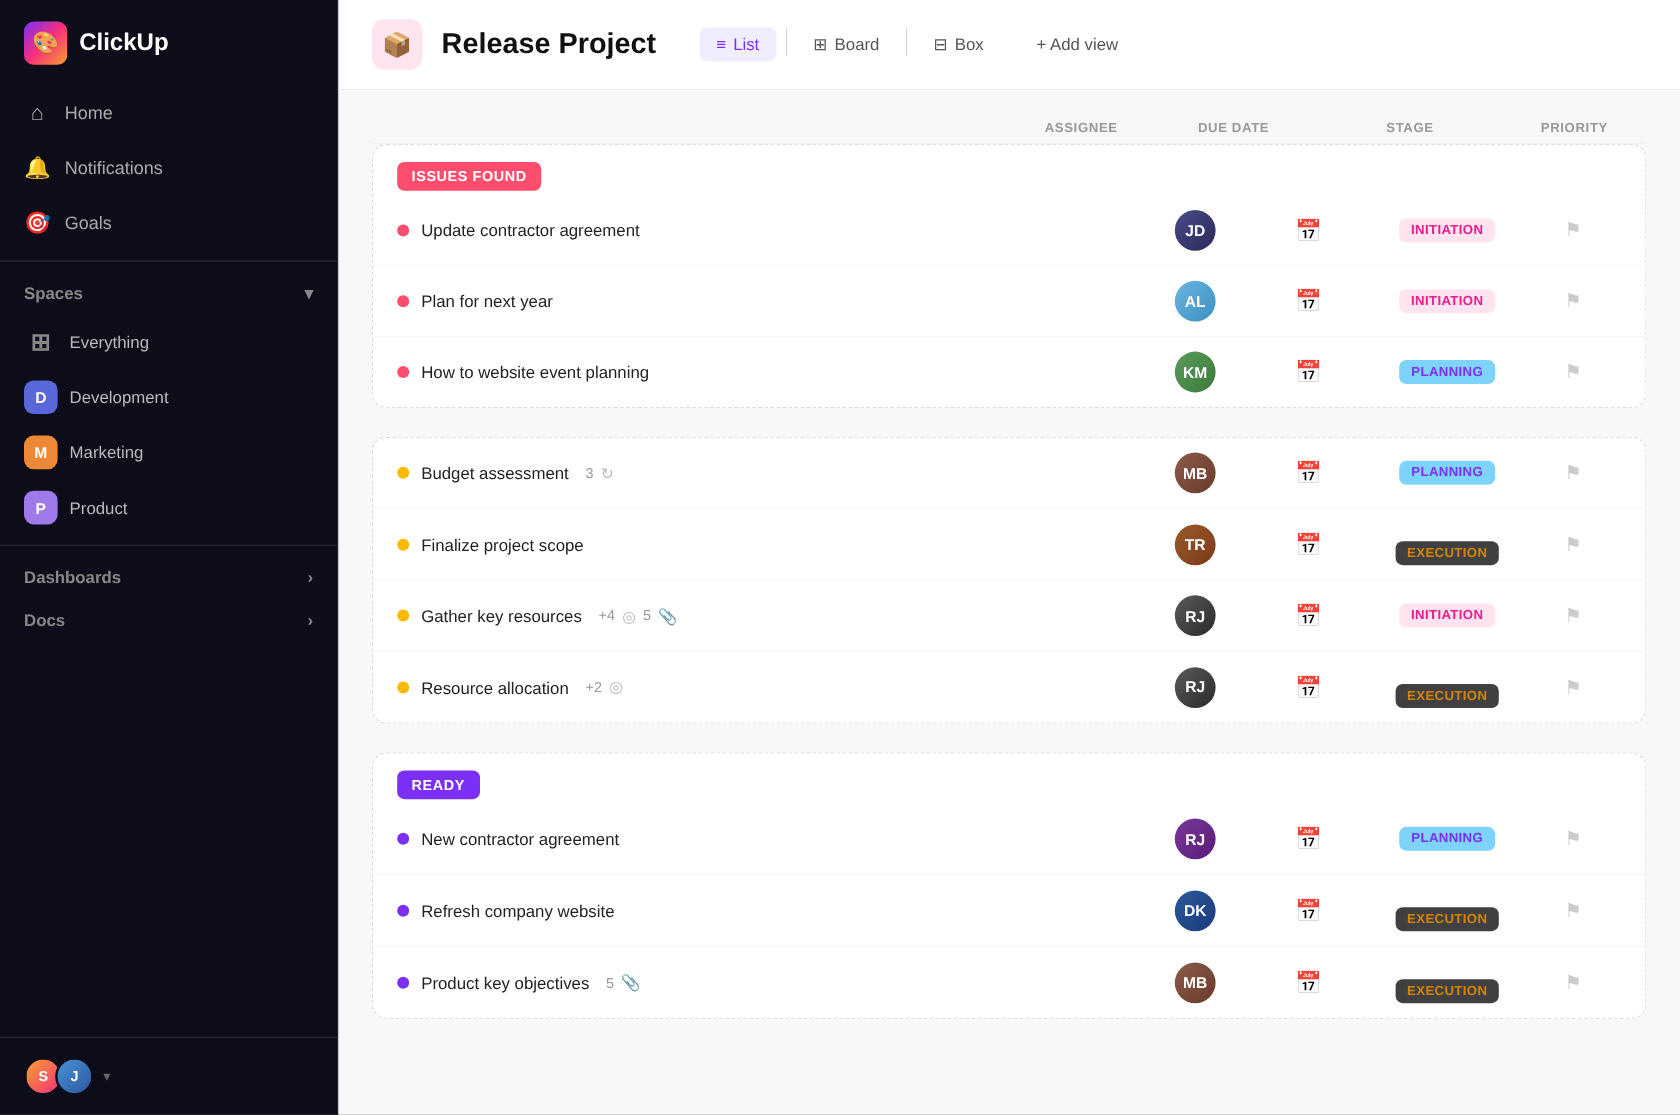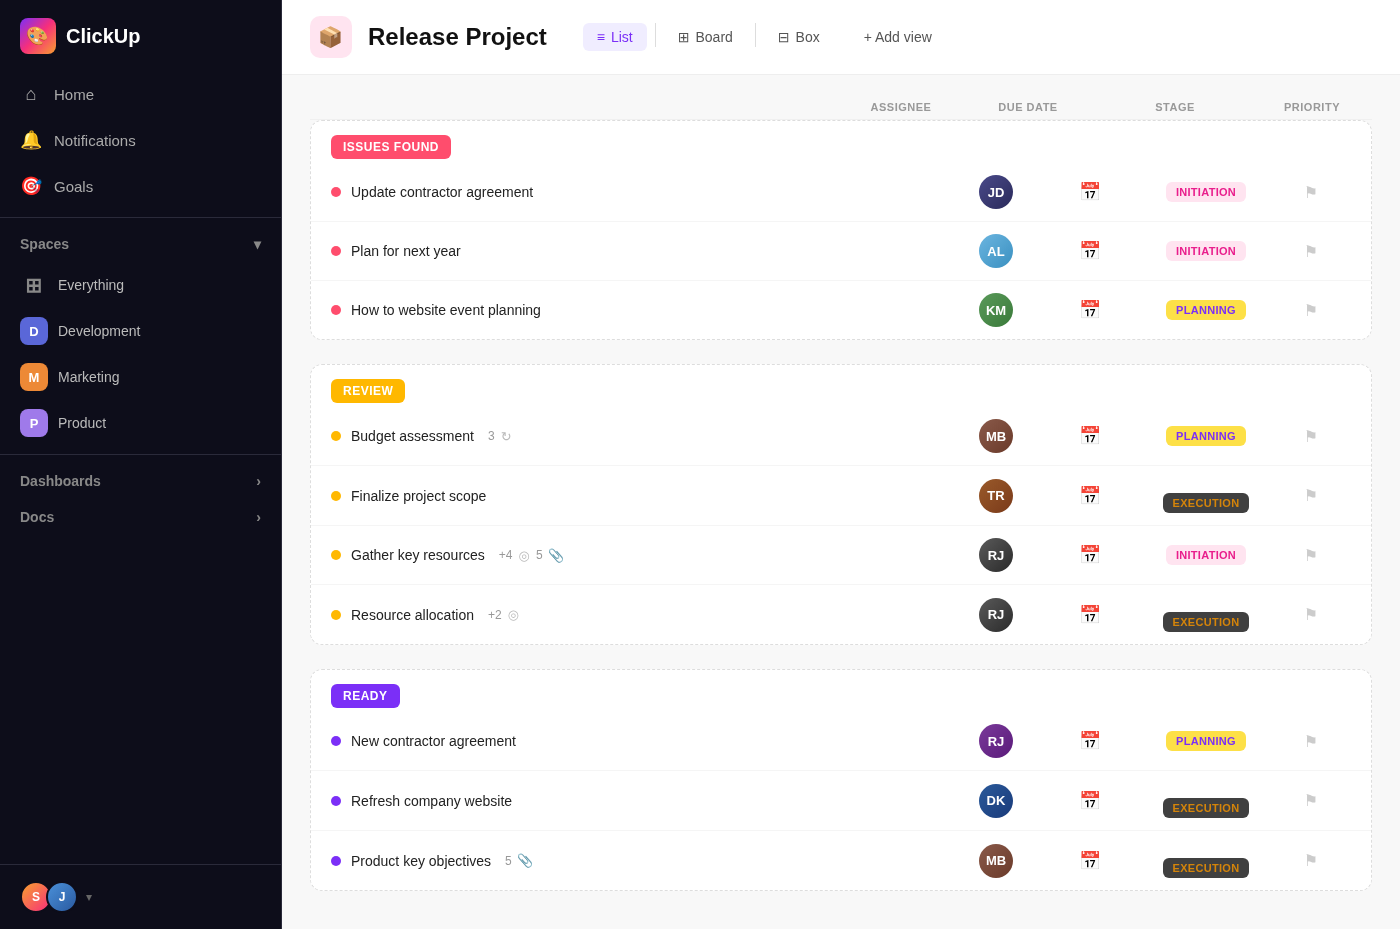--- a/index.html
+++ b/index.html
@@ -241,21 +241,21 @@
       letter-spacing: 0.3px;
     }
 
     .task-priority {
       display: flex; justify-content: center;
       color: #ccc; font-size: 16px;
     }
 
     
     .stage-initiation { background: #ffe4f0; color: #e91e8c; }
-    .stage-planning { background: #fde047; color: #7b2ff7; }
+    .stage-planning { background: #7dd3fc; color: #7b2ff7; }
     .stage-execution { background: #404040; color: #d4840a; margin-top: 15px; }
 
     
     .badge-issues { background: #ff4d6d; color: #fff; }
     .badge-review { background: #ffb800; color: #fff; }
     .badge-ready { background: #7b2ff7; color: #fff; }
 
     
     .dot-red { background: #ff4d6d; }
     .dot-yellow { background: #ffb800; }
@@ -430,23 +430,20 @@
         </div>
         <div class="task-due">📅</div>
         <div class="task-stage">
           <span class="stage-badge stage-planning">PLANNING</span>
         </div>
         <div class="task-priority">⚑</div>
       </div>
     </div>
 
     <div class="task-section">
-      <div class="section-header-row">
-        <span class="section-badge badge-review">REVIEW</span>
-      </div>
 
       <div class="task-row">
         <div class="task-left">
           <span class="task-dot dot-yellow"></span>
           <span class="task-name">Budget assessment</span>
           <div class="task-meta">
             <span class="task-badge-count">3</span>
             <span class="task-meta-icon">↻</span>
           </div>
         </div>

